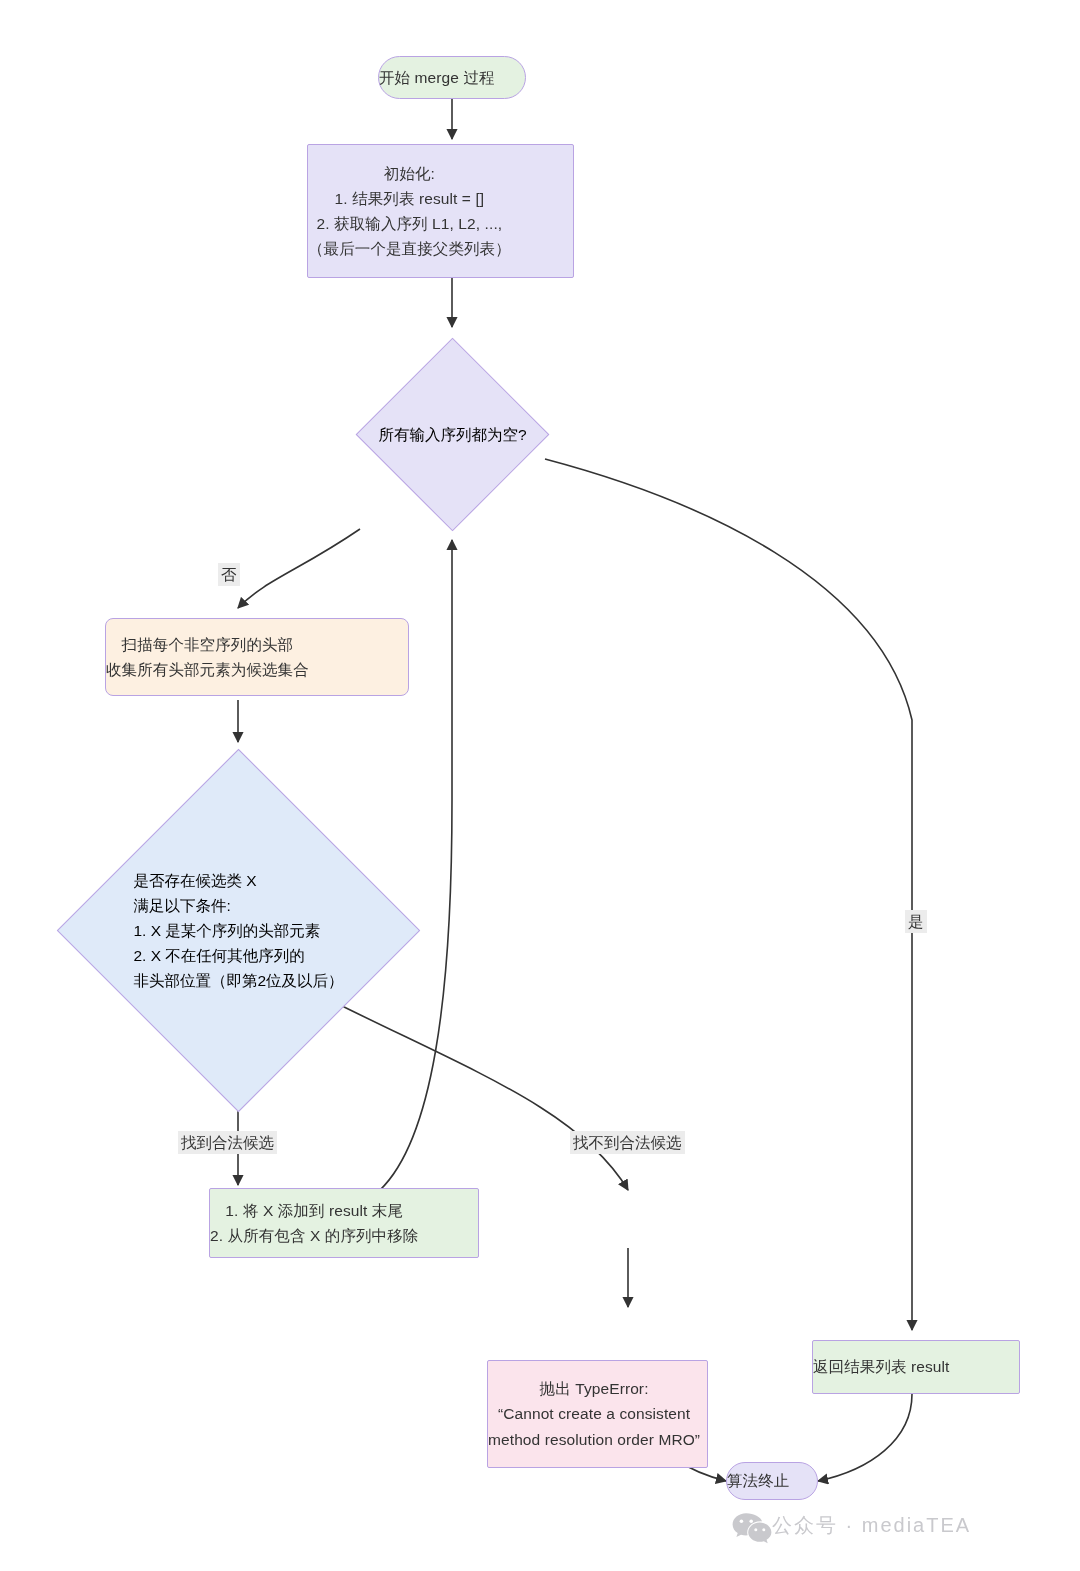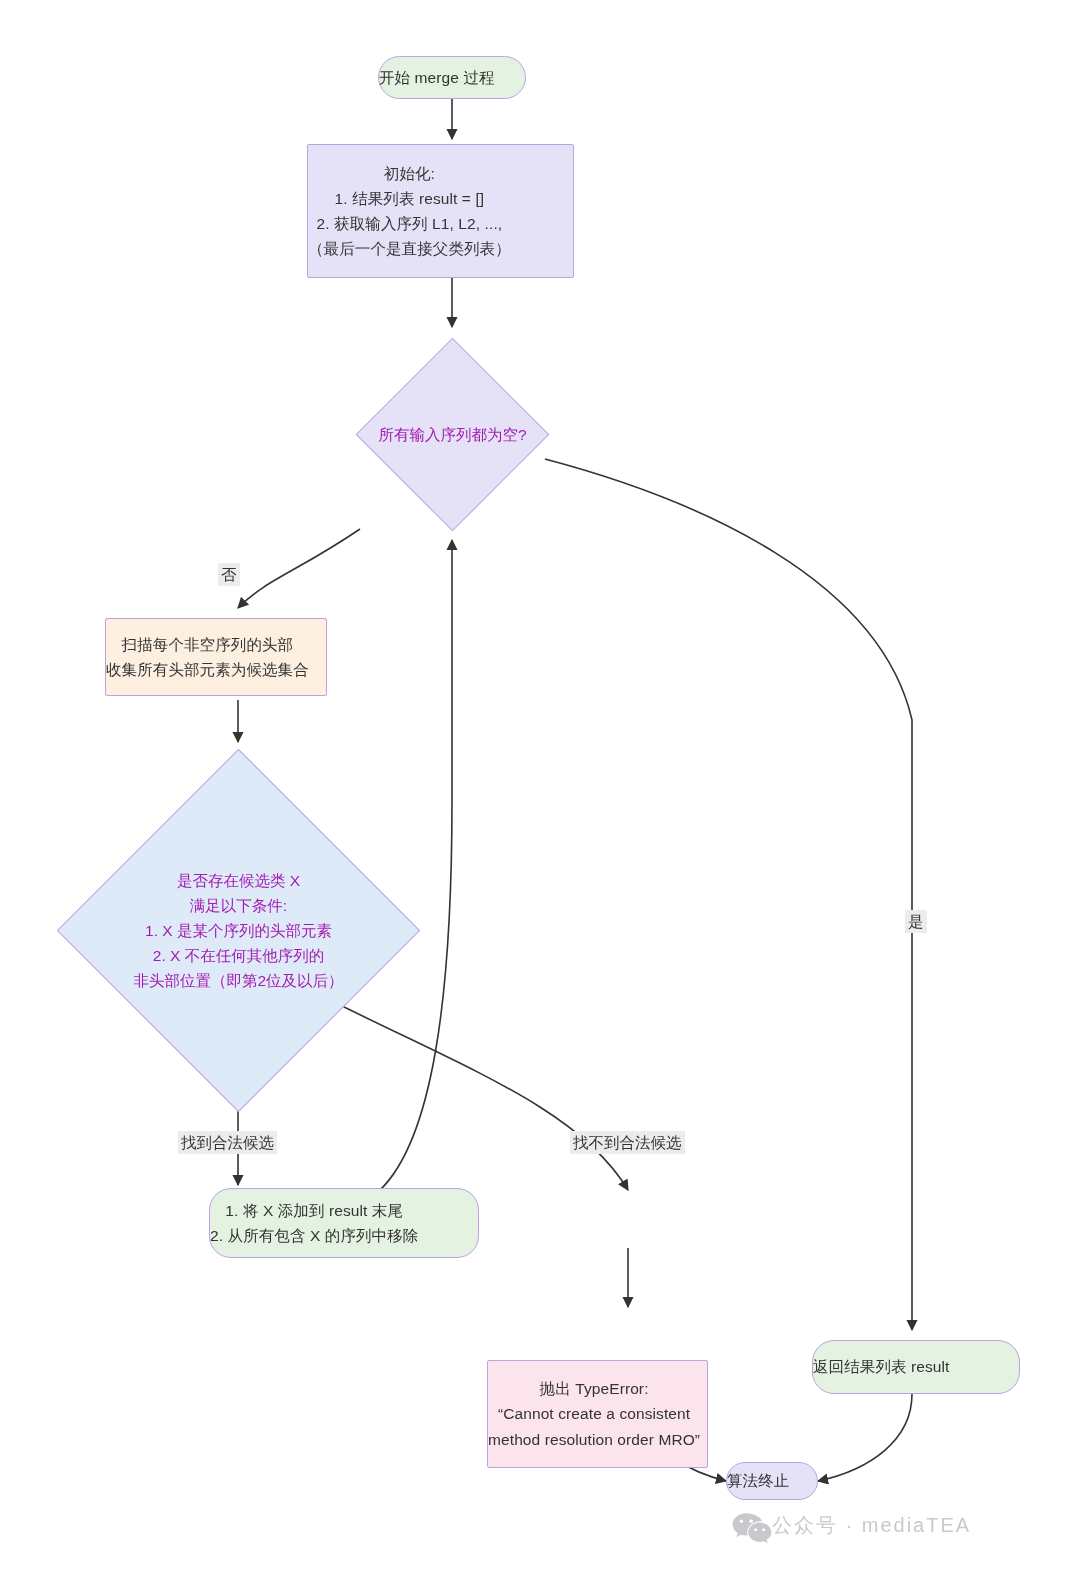--- a/index.html
+++ b/index.html
@@ -25,39 +25,39 @@
     white-space:pre;
     font-size:15.5px;
     color:#333333;
     letter-spacing:.1px;
   }
 
   
   .rect{border:1px solid #b9a3e3;border-radius:2px;overflow:hidden;}
   .fill-purple{background:#e5e2f7;}
   .fill-orange{background:#fdf0e1;}
-  .fill-green{background:#e4f2e1;border-radius:22px;}
+  .fill-green{background:#e4f2e1;}
   .fill-pink{background:#fbe4ec;}
 
   
   .stadium{border:1px solid #b9a3e3;border-radius:999px;}
 
   
   .diamond-wrap{position:absolute;}
   .diamond-shape{
     position:absolute;left:0;top:0;width:100%;height:100%;
     background:#e5e2f7;border:1px solid #b9a3e3;
     transform:rotate(45deg);
     box-sizing:border-box;
   }
   .diamond-shape.blue{background:#dfeaf9;}
   .diamond-label{
     position:absolute;left:0;top:0;width:100%;height:100%;
     display:flex;align-items:center;justify-content:center;
-    text-align:center;line-height:1.62;white-space:pre;font-size:15.5px;color:#a21caf;
+    text-align:left;line-height:1.62;white-space:pre;font-size:15.5px;color:#000000;
   }
 
   
   .edge-label{
     position:absolute;
     background:#ececec;
     color:#333333;
     font-size:15.5px;
     line-height:1.25;
     padding:2px 3px;
@@ -121,21 +121,21 @@
 1. 结果列表 result = []
 2. 获取输入序列 L1, L2, ...,
 （最后一个是直接父类列表）</span>
   </div>
 
   <div class="diamond-wrap" style="left:384px;top:366px;width:137px;height:137px;">
     <div class="diamond-shape"></div>
     <div class="diamond-label" style="left:-60px;width:257px;">所有输入序列都为空?</div>
   </div>
 
-  <div class="node rect fill-orange" style="left:105px;top:618px;width:222px;height:78px;">
+  <div class="node rect fill-orange" style="left:105px;top:618px;width:304px;height:78px;border-radius:8px;">
     <span class="txt">扫描每个非空序列的头部
 收集所有头部元素为候选集合</span>
   </div>
 
   <div class="diamond-wrap" style="left:110px;top:802px;width:257px;height:257px;">
     <div class="diamond-shape blue"></div>
     <div class="diamond-label" style="left:-10px;width:277px;">是否存在候选类 X
 满足以下条件:
 1. X 是某个序列的头部元素
 2. X 不在任何其他序列的

